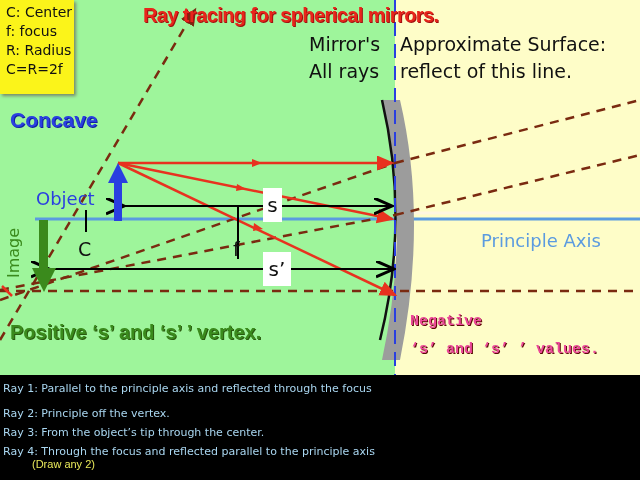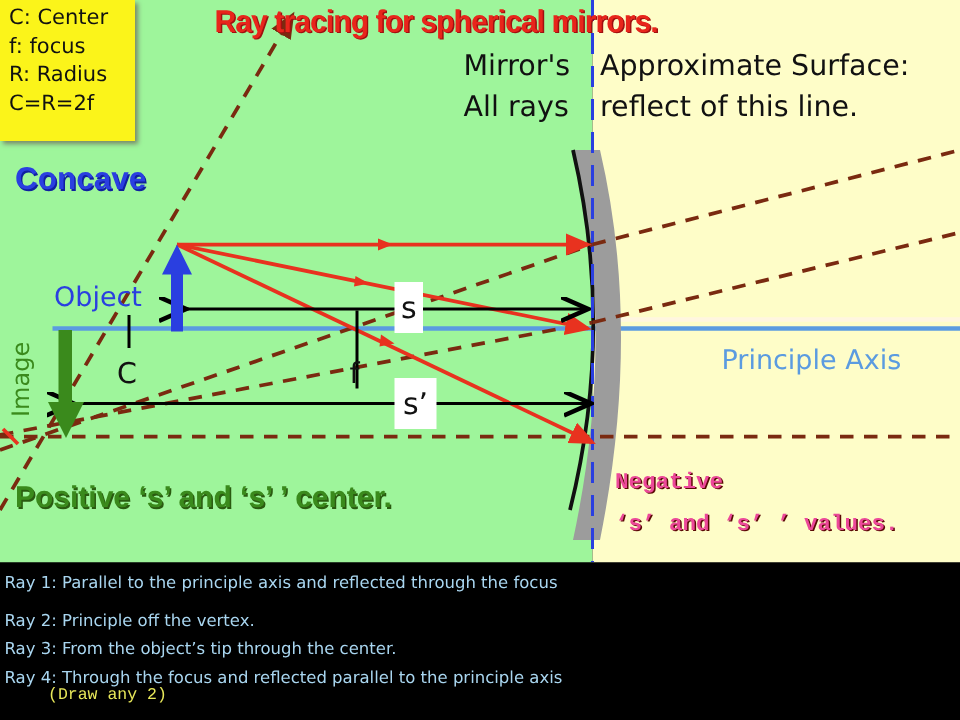--- a/index.html
+++ b/index.html
@@ -1,32 +1,32 @@
 <!DOCTYPE html>
 <html><head>
 <meta charset="utf-8">
 <style>
   html, body { margin:0; padding:0; }
   body { width:640px; height:480px; position:relative; overflow:hidden; background:#000; font-family:"DejaVu Sans", sans-serif; }
   .green-bg { position:absolute; left:0; top:0; width:395px; height:375px; background:#9ef59b; }
   .yellow-bg { position:absolute; left:395px; top:0; width:245px; height:375px; background:#fefdc8; }
   .bottom { position:absolute; left:0; top:375px; width:640px; height:105px; background:#000; }
   svg.diagram { position:absolute; left:0; top:0; width:640px; height:375px; }
-  .legend-box { position:absolute; left:0; top:0; width:90px; height:94px; background:#fbf41a; box-shadow:2px 2px 3px #7a8a6a; padding:3px 0 0 6px; box-sizing:border-box; }
+  .legend-box { position:absolute; left:0; top:0; width:74px; height:94px; background:#fbf41a; box-shadow:2px 2px 3px #7a8a6a; padding:3px 0 0 6px; box-sizing:border-box; }
   .legend-box div { font-family:"DejaVu Sans", sans-serif; font-size:14px; line-height:19px; color:#111; }
   .title { position:absolute; left:143px; top:3px; font-family:"Liberation Sans", sans-serif; font-weight:bold; font-size:21px; color:#e8251b; letter-spacing:-0.6px; transform:scaleX(0.95); transform-origin:left; text-shadow:1px 1px 0 #a01010; white-space:nowrap; }
   .mirror-note { position:absolute; font-family:"DejaVu Sans", sans-serif; font-size:19px; color:#111; white-space:nowrap; }
   .concave { position:absolute; left:10px; top:108px; font-family:"Liberation Sans", sans-serif; font-weight:bold; font-size:21px; color:#2a3fe0; text-shadow:1px 1px 0 #1020a0; }
   .lbl { position:absolute; font-family:"DejaVu Sans", sans-serif; white-space:nowrap; }
   .s-box { position:absolute; background:#fff; font-family:"DejaVu Sans", sans-serif; font-size:20px; color:#111; text-align:center; }
   .pos-text { position:absolute; left:10px; top:321px; font-family:"Liberation Sans", sans-serif; font-weight:bold; font-size:20px; color:#3a8a1c; text-shadow:1px 1px 0 #2a5a10; white-space:nowrap; }
   .neg-text { position:absolute; left:410px; top:308px; font-family:Liberation Mono, monospace; font-weight:bold; font-size:15px; line-height:28px; color:#ec4899; text-shadow:1px 1px 0 #5a0a05; white-space:nowrap; }
   .rays { position:absolute; left:3px; top:382px; }
   .rays div { font-family:"DejaVu Sans", sans-serif; font-size:11px; color:#a9d6f0; white-space:nowrap; }
-  .draw-any { position:absolute; left:32px; top:458px; font-family:Liberation Mono, monospace; font-size:11px; color:#e8e85a; }
+  .draw-any { position:absolute; left:32px; top:458px; font-family:Liberation Sans, sans-serif; font-size:11px; color:#e8e85a; }
 </style>
 </head>
 <body>
 
 <div class="green-bg"></div>
 <div class="yellow-bg"></div>
 
 <svg class="diagram" viewBox="0 0 640 375">
   <defs>
     <marker id="arrowRed" markerWidth="8" markerHeight="8" refX="6" refY="3" orient="auto">
@@ -99,21 +99,21 @@
 <div class="concave">Concave</div>
 
 <div class="lbl" style="left:36px; top:188px; font-size:18px; color:#2a3fe0;">Object</div>
 <div class="lbl" style="left:4px; top:225px; font-size:16px; color:#3a8a1c; transform:rotate(-90deg); transform-origin:left top; top:278px;">Image</div>
 <div class="lbl" style="left:78px; top:238px; font-size:19px; color:#111;">C</div>
 <div class="lbl" style="left:233px; top:238px; font-size:19px; color:#111;">f</div>
 <div class="s-box" style="left:263px; top:188px; width:19px; height:34px; line-height:34px;">s</div>
 <div class="s-box" style="left:263px; top:252px; width:28px; height:34px; line-height:34px;">s’</div>
 <div class="lbl" style="left:481px; top:230px; font-size:18px; color:#5b9be0;">Principle Axis</div>
 
-<div class="pos-text">Positive ‘s’ and ‘s’ ’ center.</div>
+<div class="pos-text">Positive ‘s’ and ‘s’ ’ vertex.</div>
 <div class="neg-text">
   <div>Negative</div>
   <div>‘s’ and ‘s’ ’ values.</div>
 </div>
 
 <div class="bottom"></div>
 <div class="rays">
   <div style="margin-bottom:12px;">Ray 1: Parallel to the principle axis and reflected through the focus</div>
   <div style="margin-bottom:6px;">Ray 2: Principle off the vertex.</div>
   <div style="margin-bottom:6px;">Ray 3: From the object’s tip through the center.</div>

